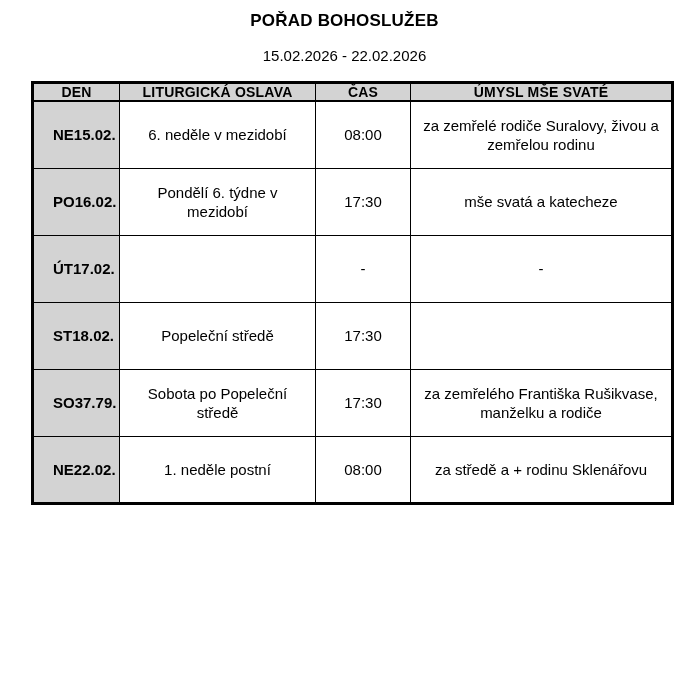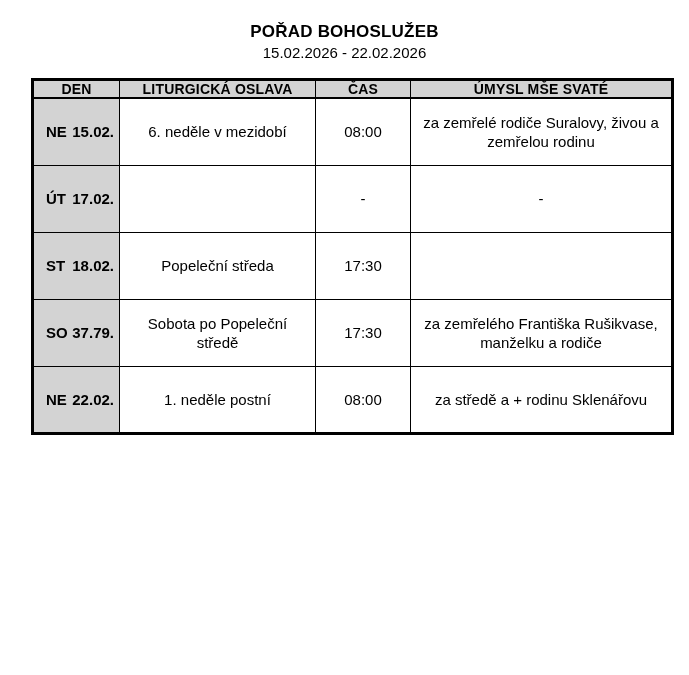--- a/index.html
+++ b/index.html
@@ -16,32 +16,32 @@
   }
   body {
     width: 689px;
     height: 675px;
     font-family: "Liberation Sans", "DejaVu Sans", sans-serif;
     color: var(--text);
     overflow: hidden;
   }
   .doc-header {
     text-align: center;
-    padding-top: 22px;
+    padding-top: 11px;
   }
   .title-main, .title-sub {
     font-size: 17px;
     font-weight: bold;
     line-height: 20px;
     letter-spacing: 0.2px;
   }
   .date-range {
     font-size: 15px;
     line-height: 20px;
-    margin-top: 1px;
+    margin-top: 15px;
   }
   table.schedule {
     border-collapse: collapse;
     table-layout: fixed;
     width: 640px;
     margin: 15px 0 0 31px;
     border: 3px solid var(--border);
   }
   col.c-den { width: 87px; }
   col.c-oslava { width: 196px; }
@@ -70,21 +70,21 @@
   }
   td.day-cell {
     background: var(--header-fill);
     font-weight: bold;
     padding: 0;
   }
   .day-inner {
     display: flex;
     justify-content: space-between;
     align-items: center;
-    padding: 0 5px 0 12px;
+    padding: 0 5px 0 19px;
     width: 100%;
   }
   td.time-cell { padding: 0 2px; text-align: center; }
 </style>
 </head>
 <body>
 
 <div class="doc-header">
   <div class="title-main">POŘAD BOHOSLUŽEB</div>
   <div class="date-range">15.02.2026 - 22.02.2026</div>
@@ -113,36 +113,47 @@
         <span>15.02.</span>
       </div>
     </td>
     <td>6. neděle v mezidobí</td>
     <td class="time-cell">08:00</td>
     <td>za zemřelé rodiče Suralovy, živou a zemřelou rodinu</td>
   </tr>
       <tr>
     <td class="day-cell">
       <div class="day-inner">
+        <span>PO</span>
+        <span>16.02.</span>
+      </div>
+    </td>
+    <td>Pondělí 6. týdne v mezidobí</td>
+    <td class="time-cell">17:30</td>
+    <td>mše svatá a katecheze</td>
+  </tr>
+      <tr>
+    <td class="day-cell">
+      <div class="day-inner">
         <span>ÚT</span>
         <span>17.02.</span>
       </div>
     </td>
     <td></td>
     <td class="time-cell">-</td>
     <td>-</td>
   </tr>
       <tr>
     <td class="day-cell">
       <div class="day-inner">
         <span>ST</span>
         <span>18.02.</span>
       </div>
     </td>
-    <td>Popeleční středa</td>
+    <td>Popeleční středě</td>
     <td class="time-cell">17:30</td>
     <td></td>
   </tr>
       <tr>
     <td class="day-cell">
       <div class="day-inner">
         <span>SO</span>
         <span>37.79.</span>
       </div>
     </td>

